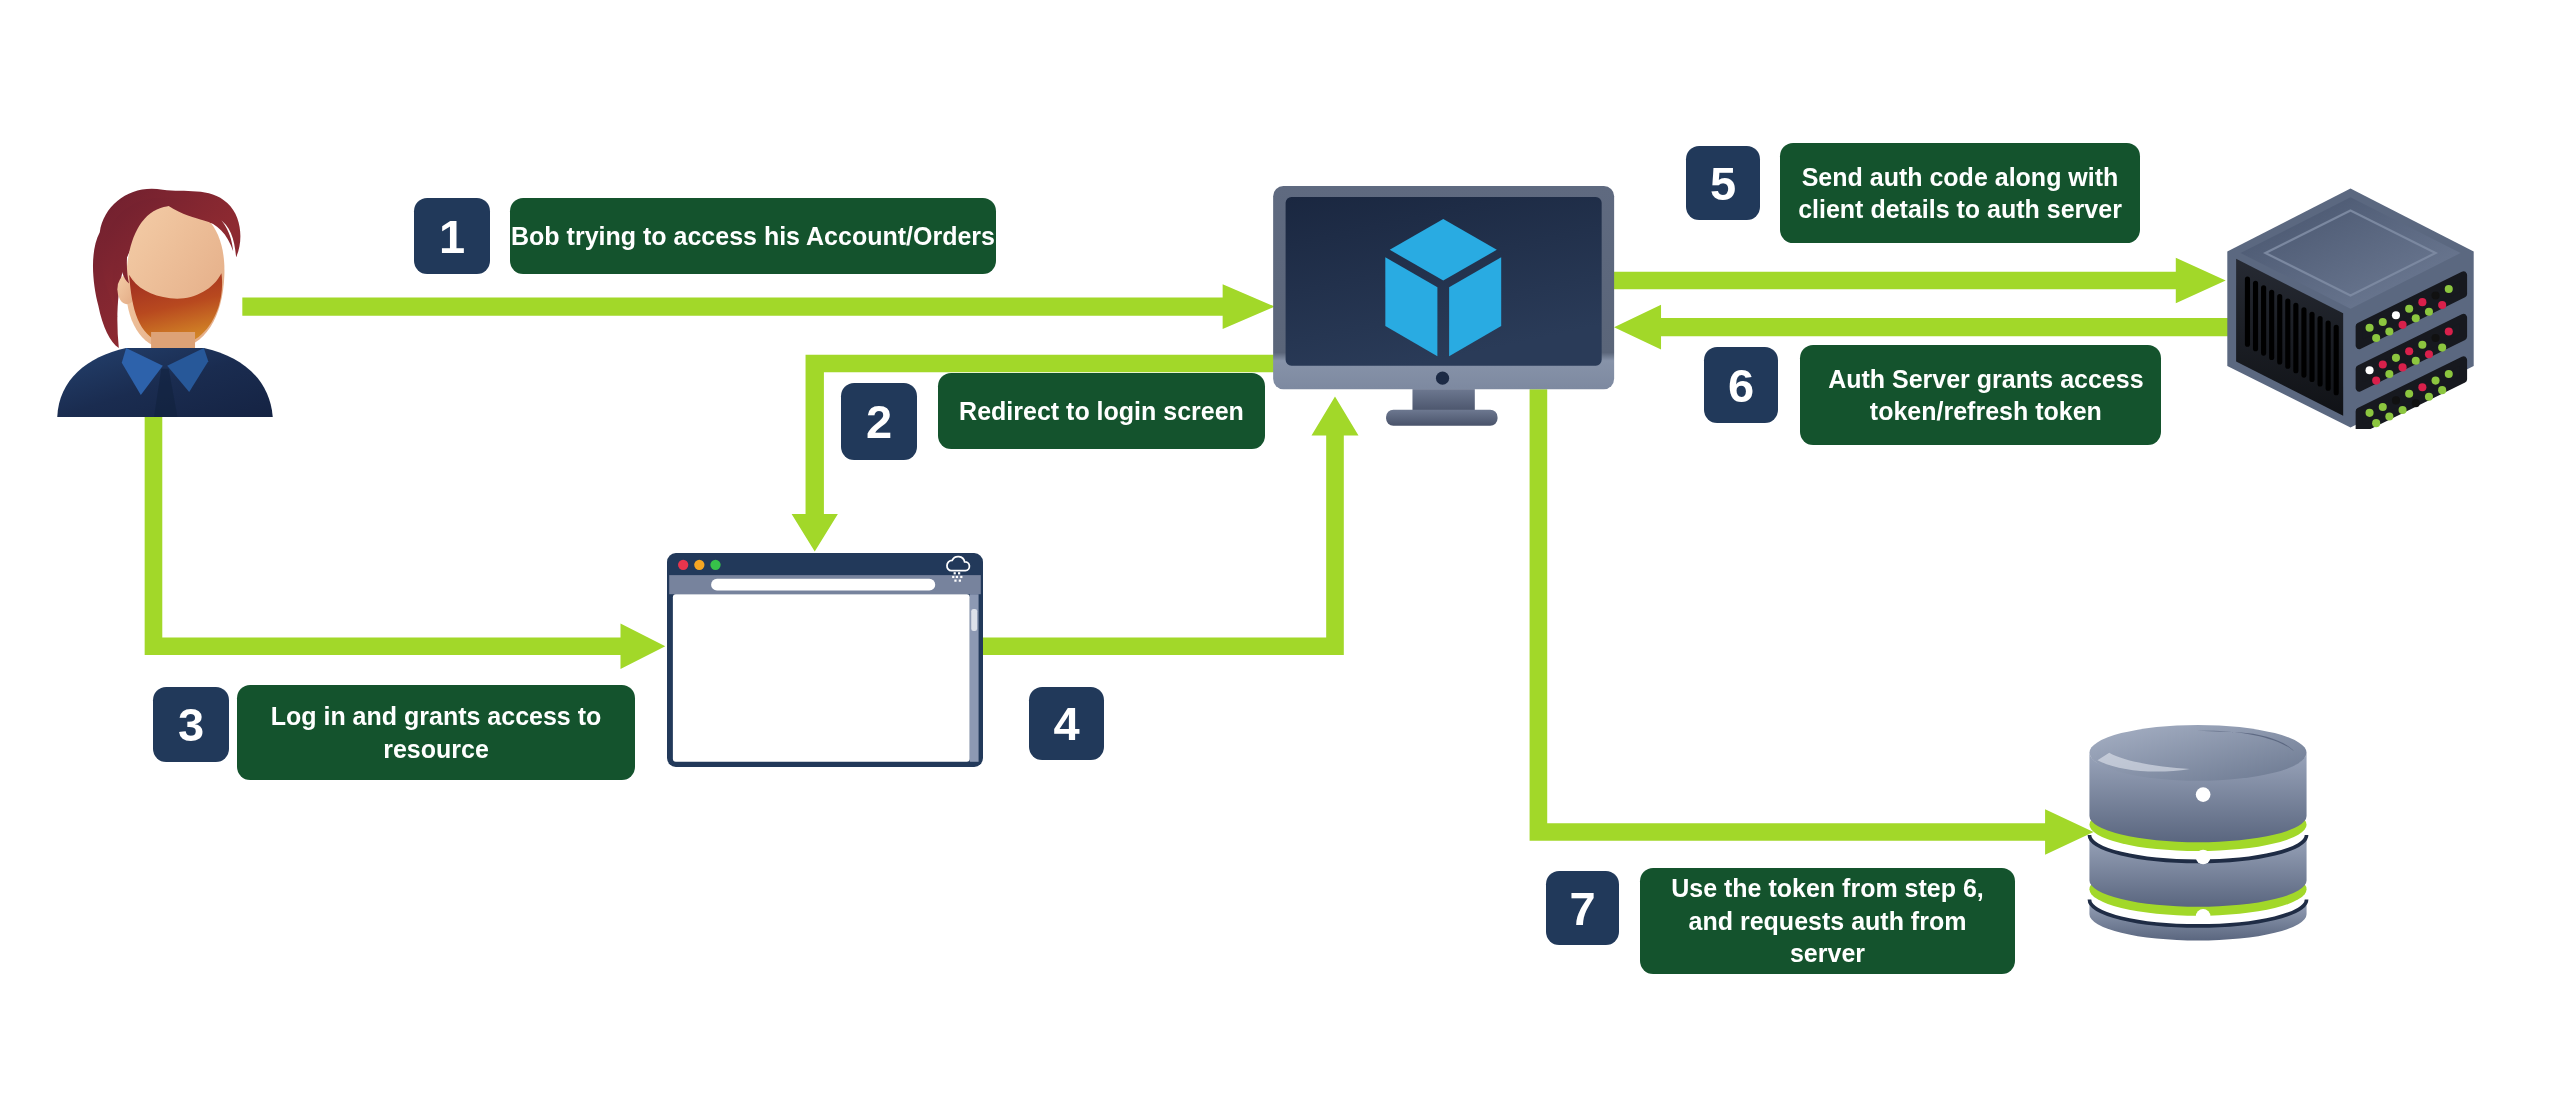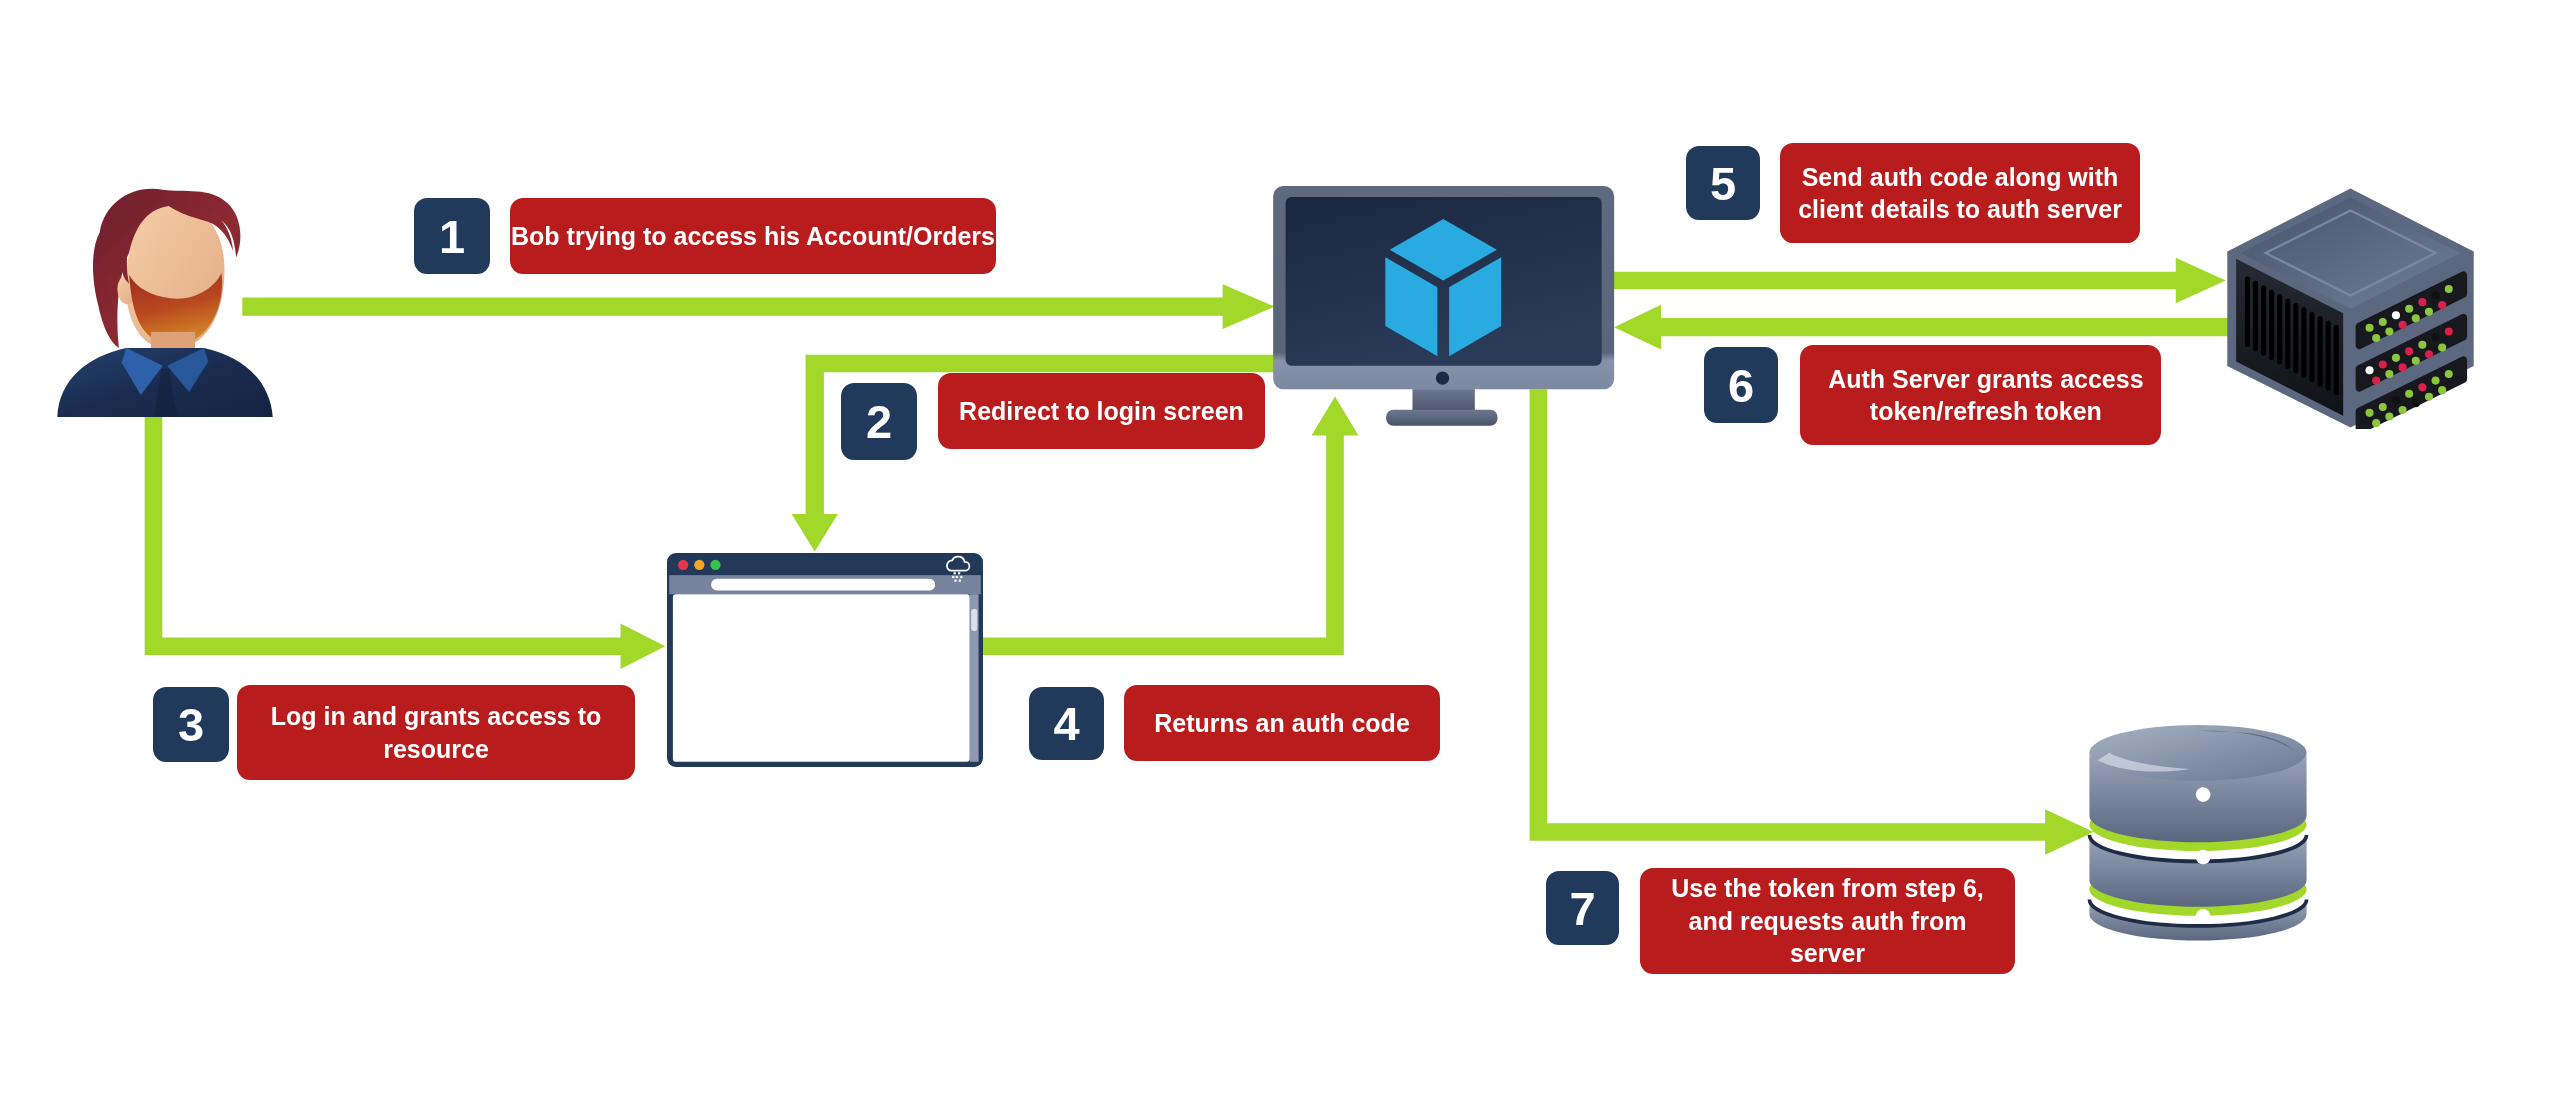--- a/index.html
+++ b/index.html
@@ -2,21 +2,21 @@
 <html style="font-size:11.7px"><head>
 <meta charset="utf-8">
 <style>
   html,body{margin:0;padding:0;background:#ffffff;}
   #canvas{position:relative;width:2576px;height:1103px;background:#ffffff;overflow:hidden;
           font-family:"Liberation Sans",sans-serif;}
   .abs{position:absolute;}
   .badge{position:absolute;background:#21395a;border-radius:13.2px;color:#fff;
          display:flex;align-items:center;justify-content:center;
          font-weight:700;font-size:47px;line-height:1;}
-  .plabel{position:absolute;background:#b91c1c;border-radius:13.2px;color:#fff;
+  .plabel{position:absolute;background:#14532d;border-radius:13.2px;color:#fff;
          display:flex;align-items:center;justify-content:center;text-align:center;
          font-weight:700;font-size:25px;line-height:1.3;padding:0 10.3px;box-sizing:border-box;}
   .nowrap{white-space:nowrap;}
   svg{display:block;}
 </style>
 </head>
 <body>
 
 <div id="canvas">
 
@@ -252,21 +252,20 @@
   <div class="badge" style="left:414px;top:198px;width:76px;height:76px;">1</div>
   <div class="plabel nowrap" style="left:510px;top:198px;width:486px;height:76px;">Bob trying to access his Account/Orders</div>
 
   <div class="badge" style="left:841px;top:383px;width:76px;height:77px;">2</div>
   <div class="plabel nowrap" style="left:938px;top:373px;width:327px;height:76px;">Redirect to login screen</div>
 
   <div class="badge" style="left:153px;top:687px;width:76px;height:75px;">3</div>
   <div class="plabel" style="left:237px;top:685px;width:398px;height:95px;">Log in and grants access to resource</div>
 
   <div class="badge" style="left:1029px;top:687px;width:75px;height:73px;">4</div>
-  <div class="plabel nowrap" style="left:1124px;top:685px;width:316px;height:76px;">Returns an auth code</div>
 
   <div class="badge" style="left:1686px;top:146px;width:74px;height:74px;">5</div>
   <div class="plabel" style="left:1780px;top:143px;width:360px;height:100px;">Send auth code along with client details to auth server</div>
 
   <div class="badge" style="left:1704px;top:347px;width:74px;height:76px;">6</div>
   <div class="plabel" style="left:1800px;top:345px;width:361px;height:100px;padding-left:21px;">Auth Server grants access token/refresh token</div>
 
   <div class="badge" style="left:1546px;top:871px;width:73px;height:74px;">7</div>
   <div class="plabel" style="left:1640px;top:868px;width:375px;height:106px;">Use the token from step 6, and requests auth from server</div>
 

